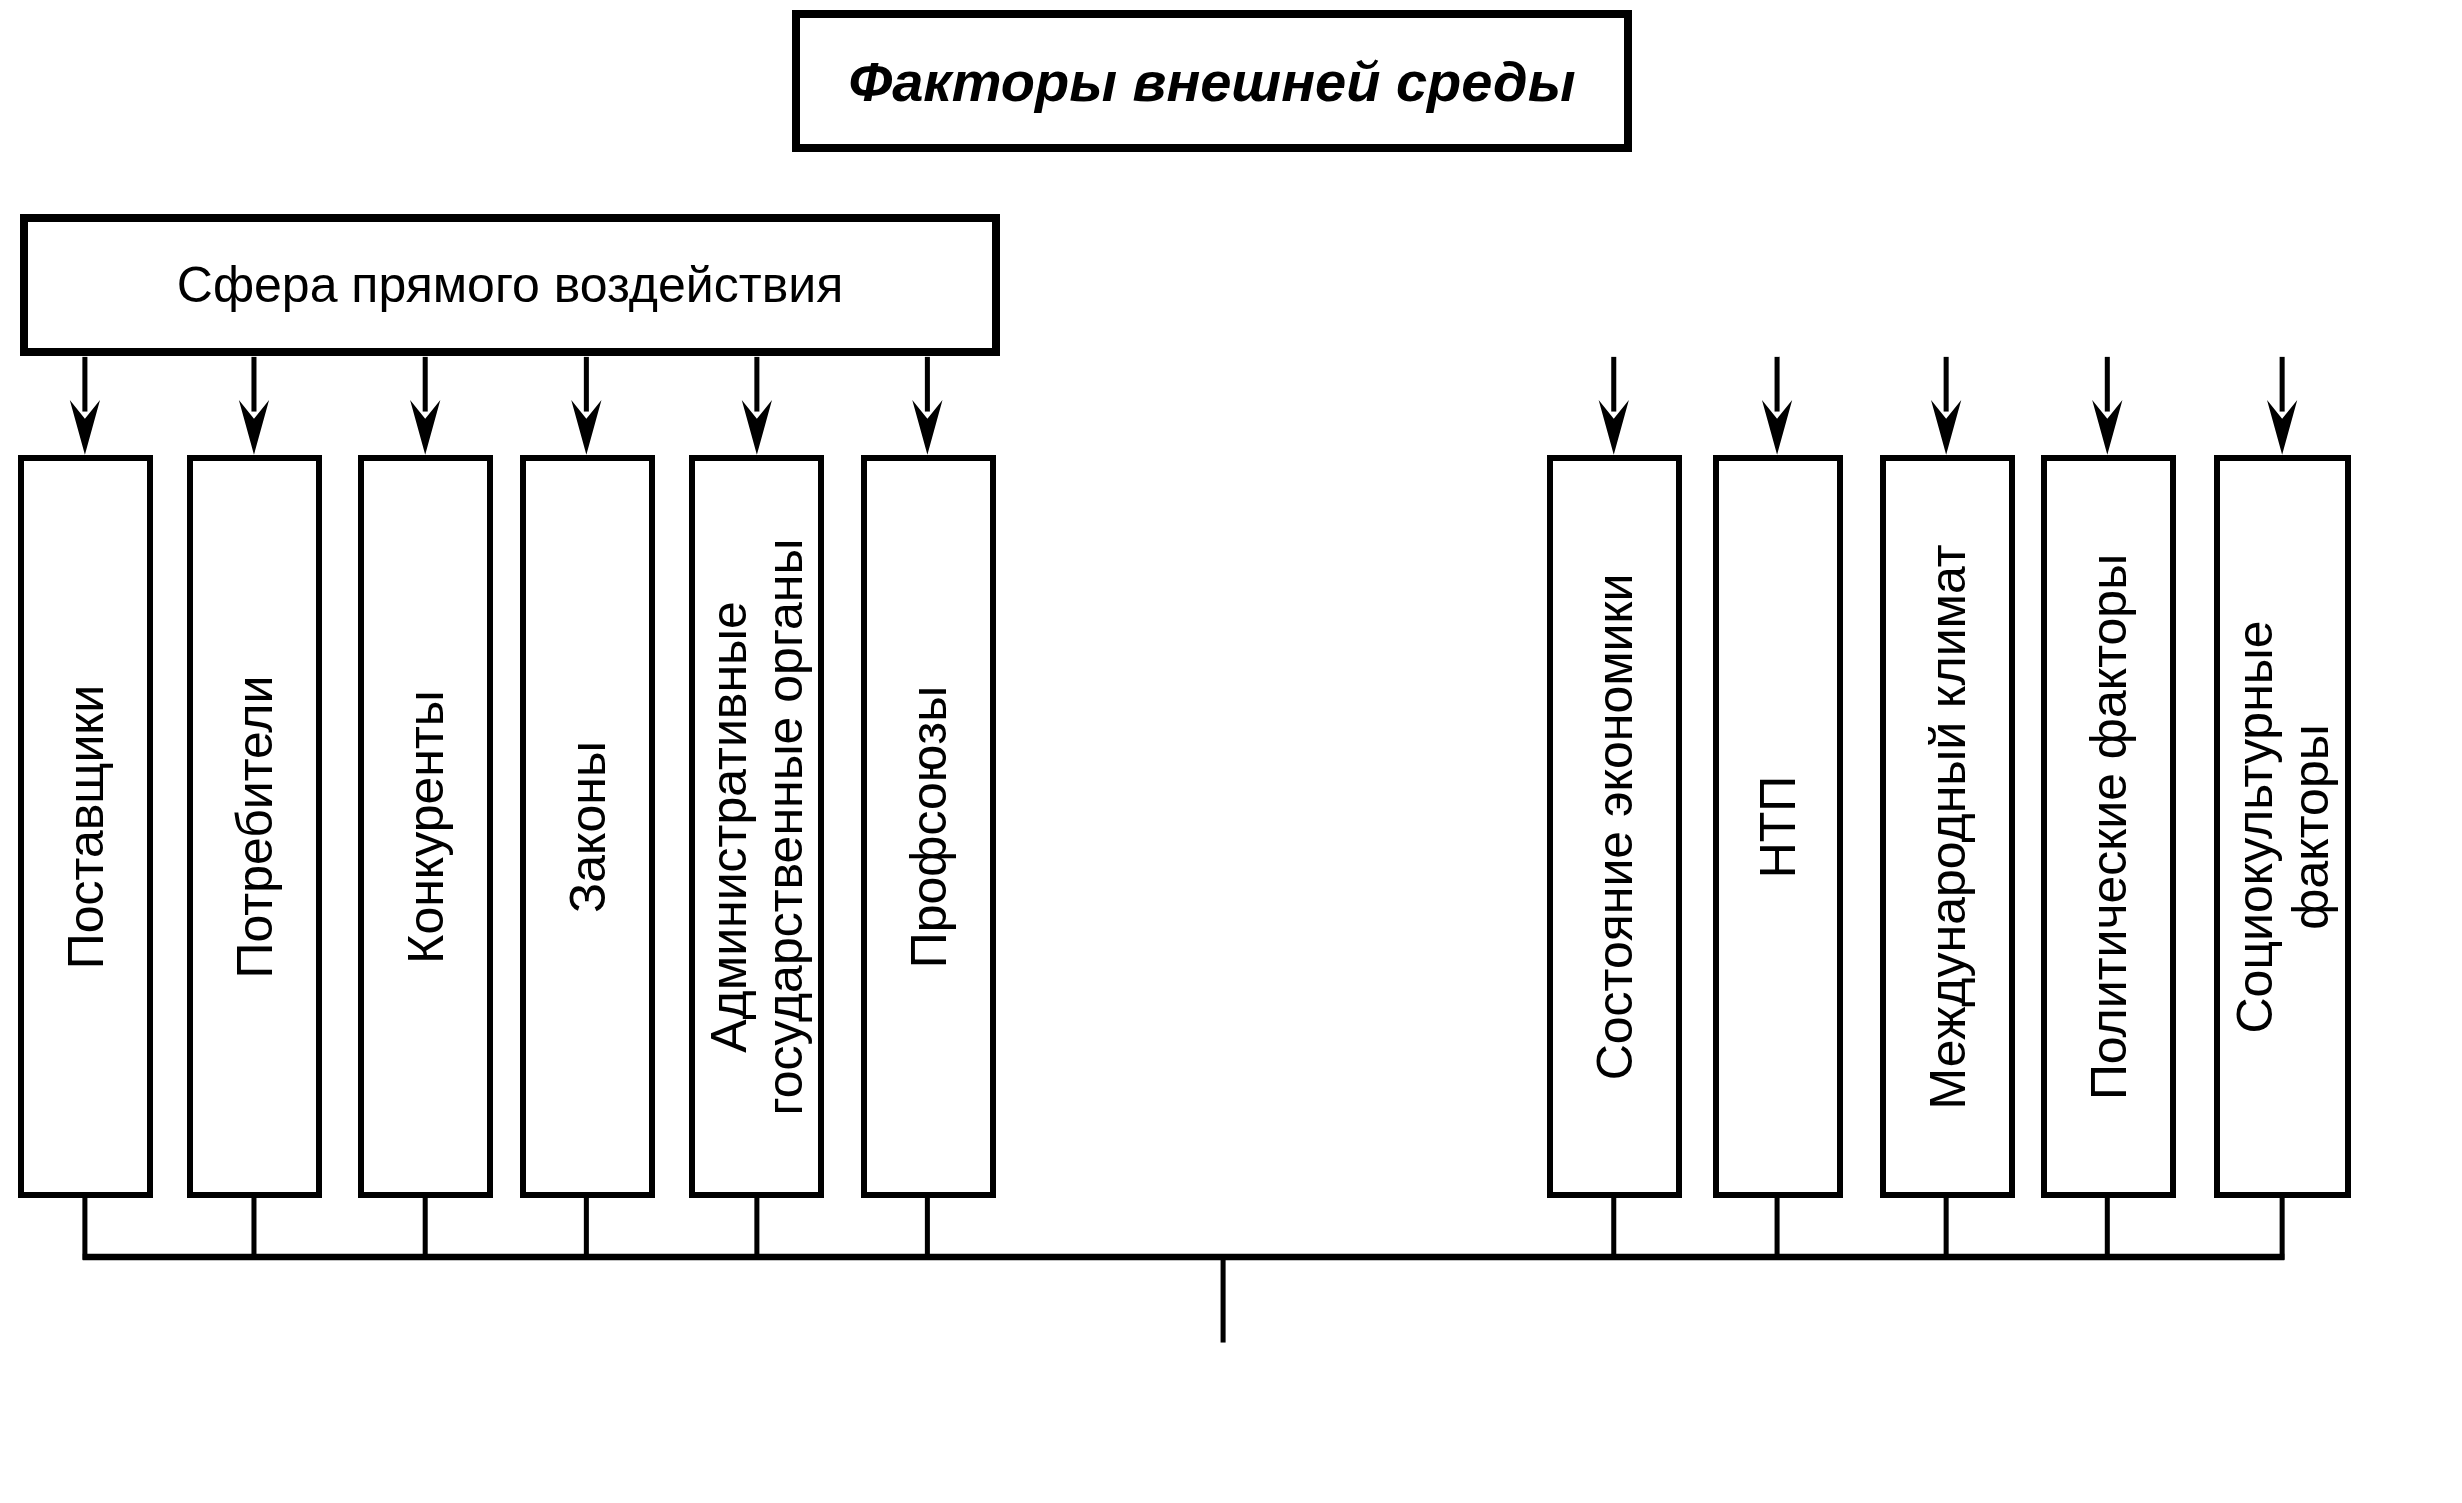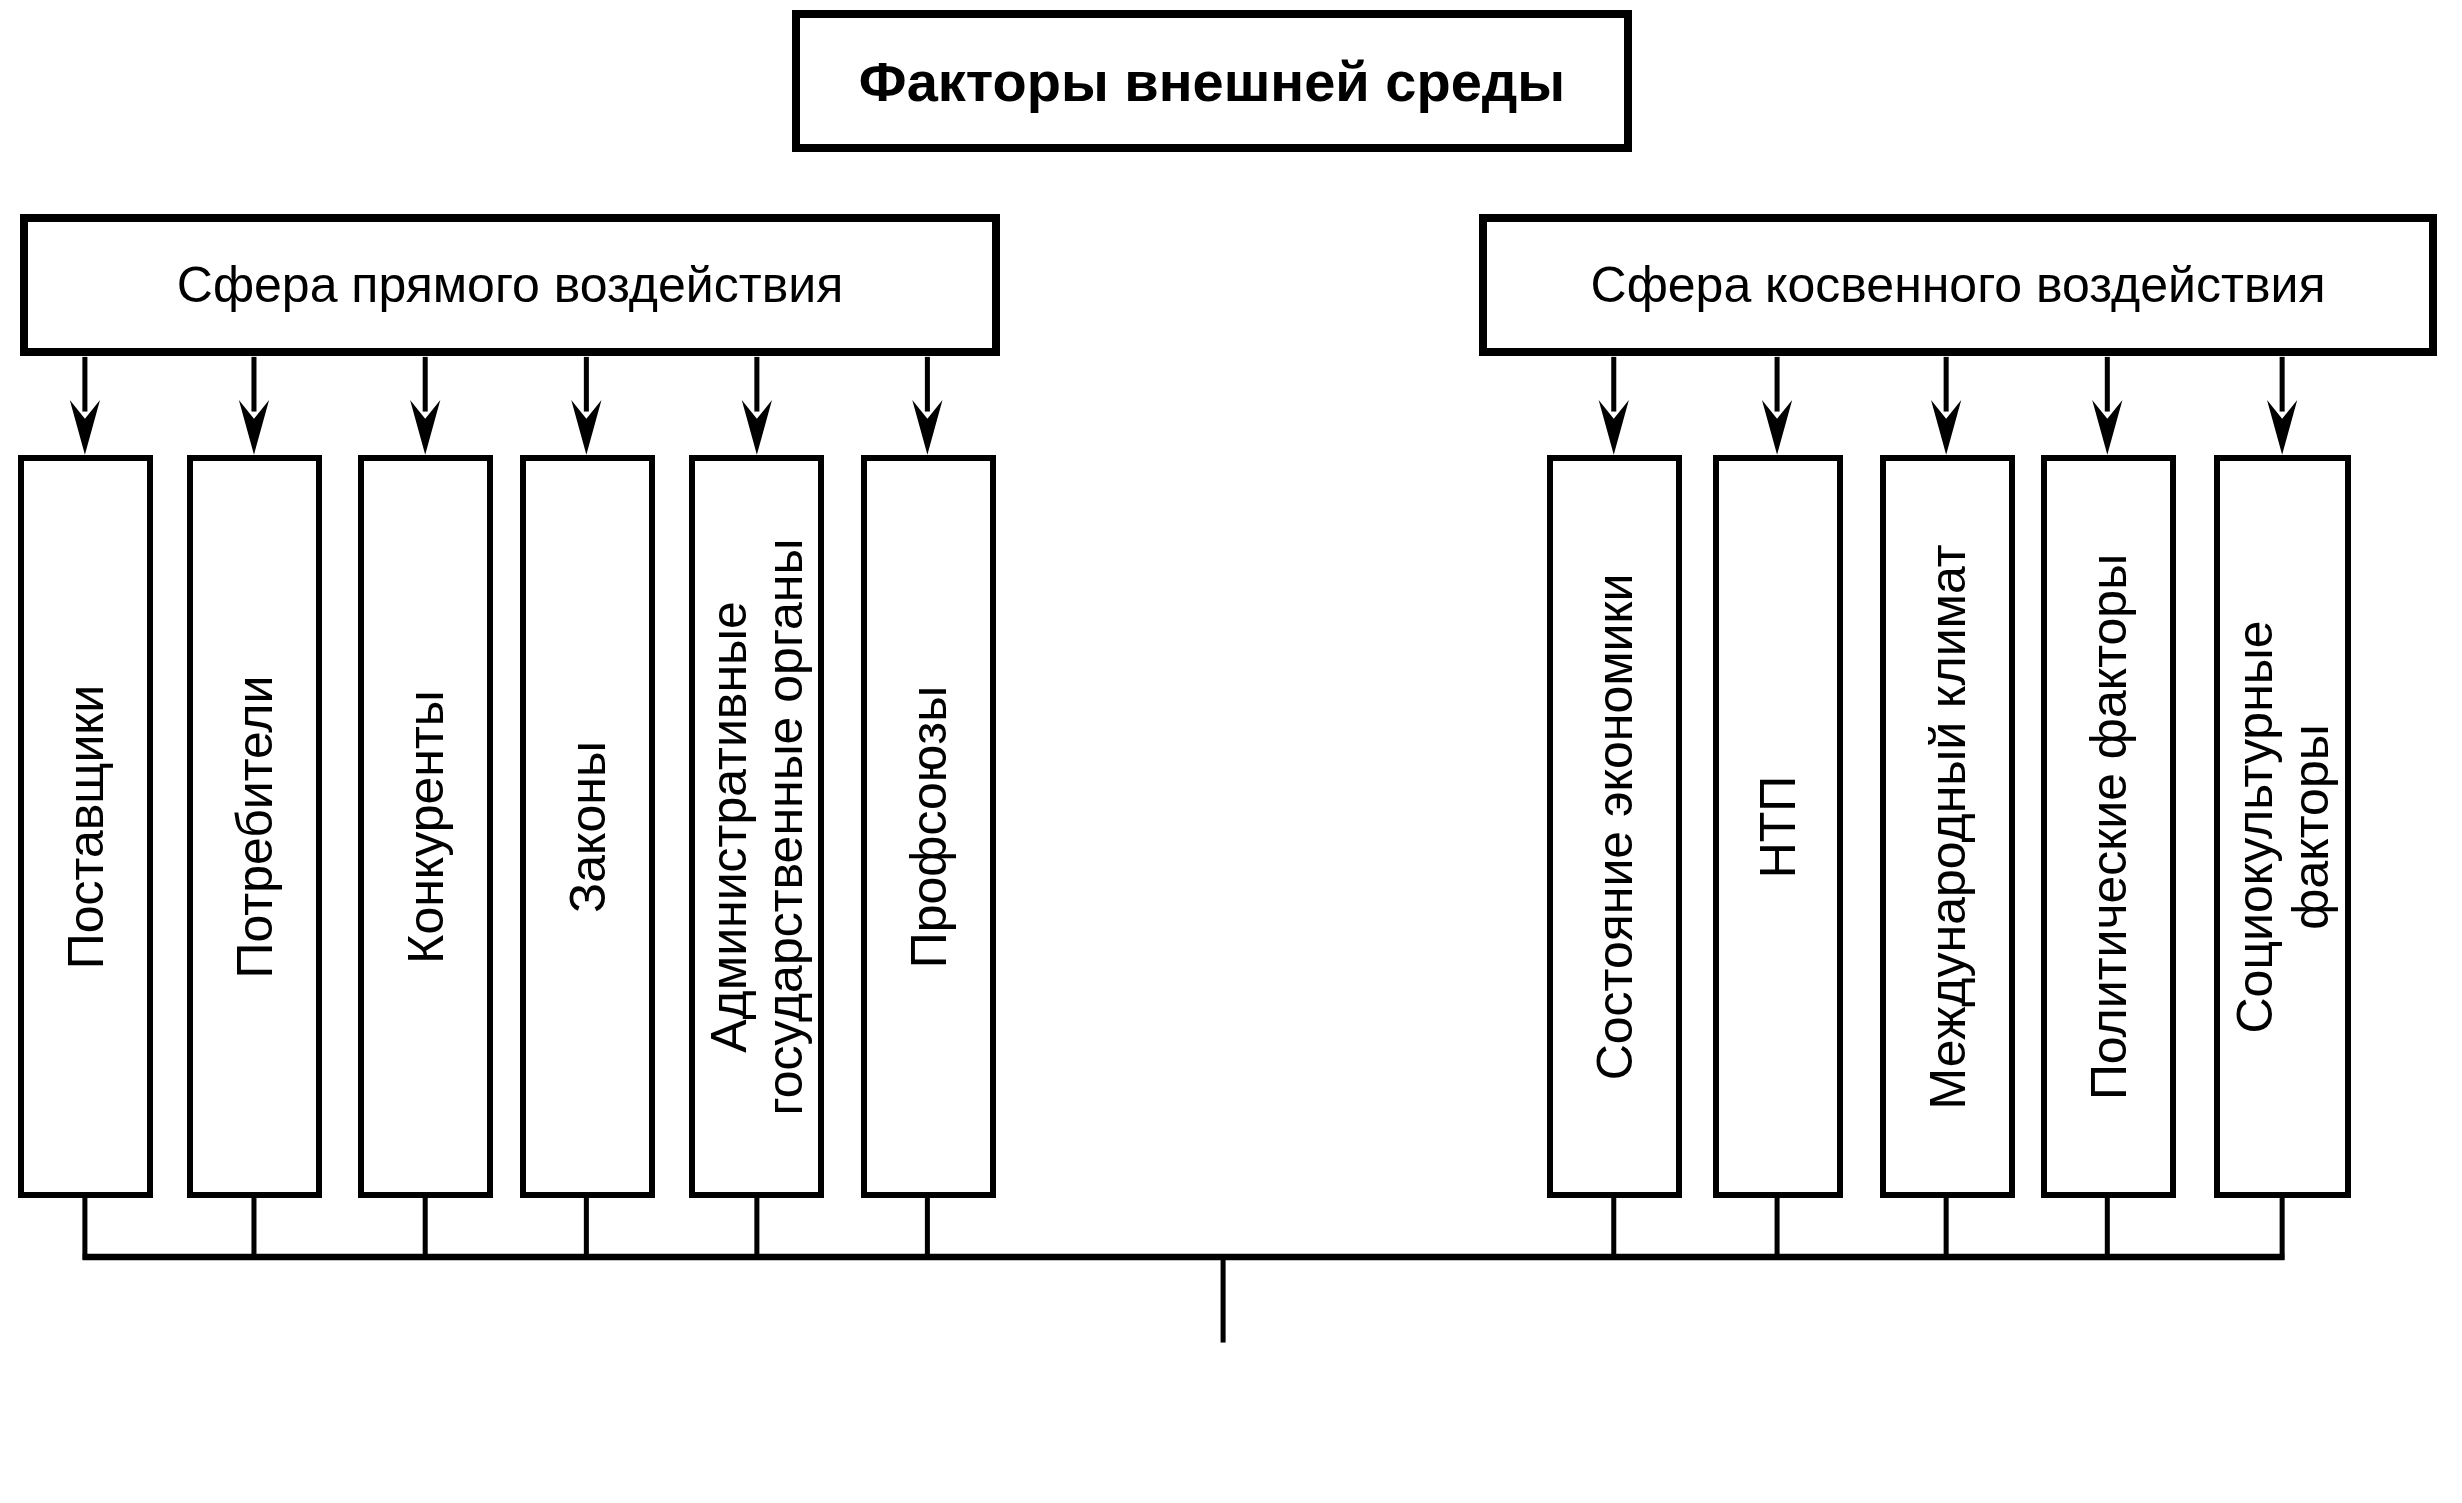--- a/index.html
+++ b/index.html
@@ -16,21 +16,21 @@
     box-sizing: border-box;
     background: #ffffff;
     display: flex;
     align-items: center;
     justify-content: center;
     text-align: center;
   }
   .title-box {
     left: 792px; top: 10px; width: 840px; height: 142px;
     border: 8.6px solid #000;
-    font-size: 56px; font-weight: bold; 
+    font-size: 56px; font-weight: bold; font-style: italic;
   }
   .sphere-box {
     border: 8px solid #000;
     font-size: 50px;
     align-items: center;
   }
   .sphere-direct  { left: 20px;   top: 214px; width: 980px; height: 142px; }
   .sphere-indirect{ left: 1479px; top: 214px; width: 958px; height: 142px; }
   .vbox {
     position: absolute;
@@ -128,23 +128,20 @@
     <line x1="1700" y1="1747" x2="1700" y2="1866" stroke="#000" stroke-width="7"></line>
   </svg>
 
   <div class="box title-box">
     <span>Факторы внешней среды</span>
   </div>
 
   <div class="box sphere-box sphere-direct">
     <span>Сфера прямого воздействия</span>
   </div>
-  <div class="box sphere-box sphere-indirect">
-    <span>Сфера косвенного воздействия</span>
-  </div>
 
   <div class="vbox" style="left:18px;width:135px;">
     <span class="vlabel">Поставщики</span>
   </div>
   <div class="vbox" style="left:187px;width:135px;">
     <span class="vlabel">Потребители</span>
   </div>
   <div class="vbox" style="left:358px;width:135px;">
     <span class="vlabel">Конкуренты</span>
   </div>

